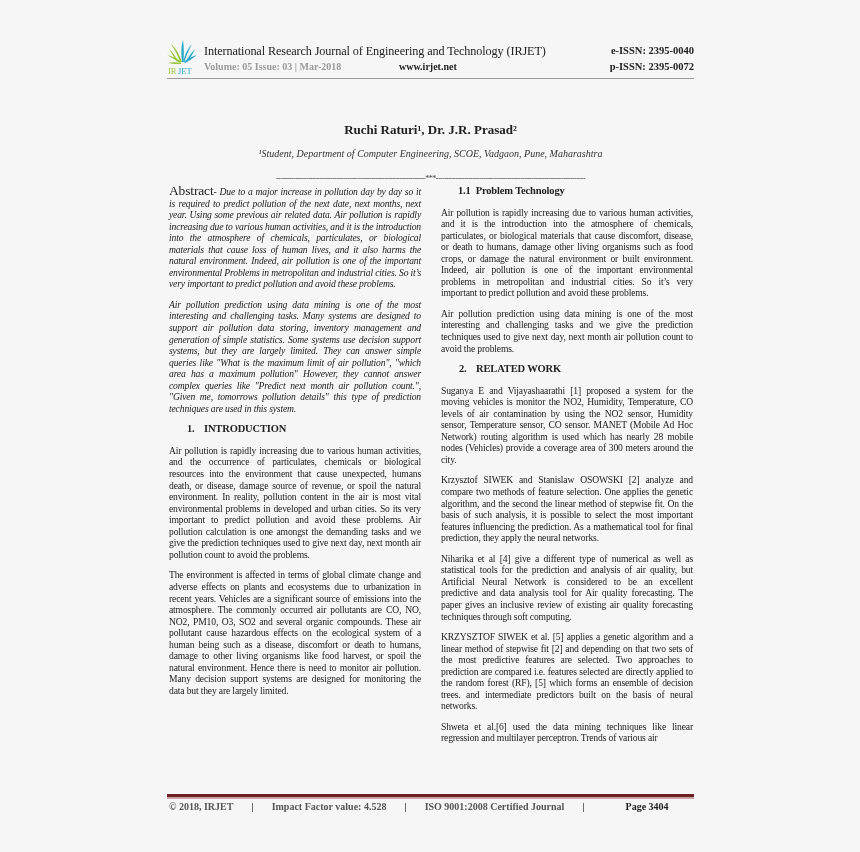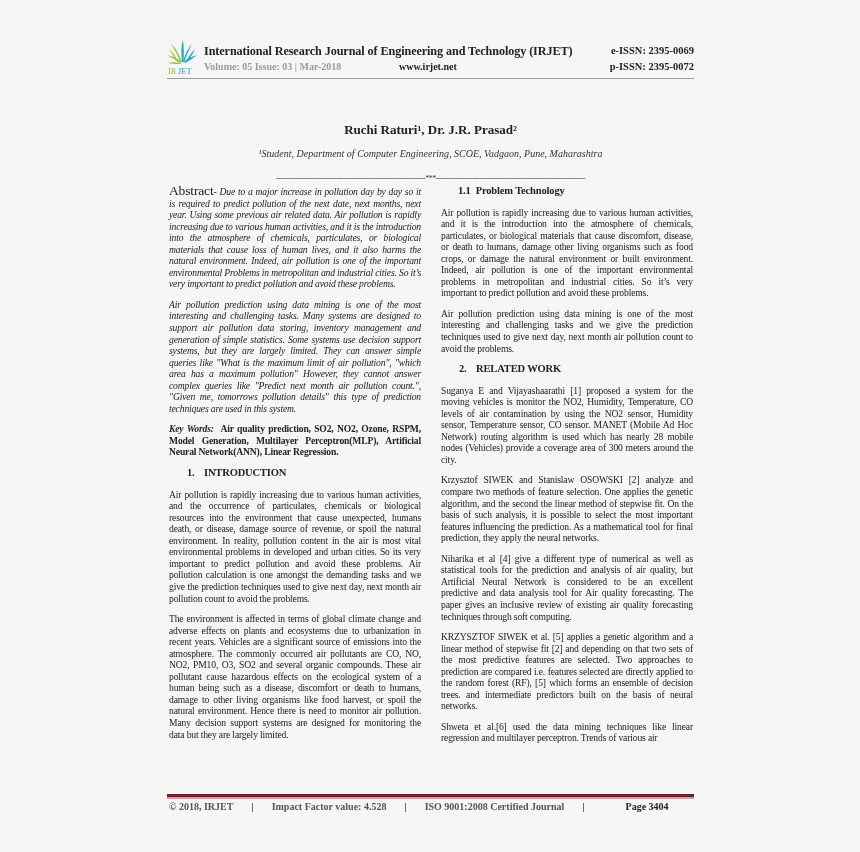--- a/index.html
+++ b/index.html
@@ -17,21 +17,21 @@
       width: 527px;
     }
     
     .hdr { position: relative; height: 40px; }
     .logo {
       position: absolute; left: 0; top: 0;
       width: 30px; height: 38px;
     }
     .hdr-title {
       position: absolute; left: 37px; top: 6px;
-      font-size: 12.2px; font-weight: bold; color: #222;
+      font-size: 12.2px; font-weight: normal; color: #222;
       white-space: nowrap; letter-spacing: -0.1px;
     }
     .hdr-eissn {
       position: absolute; right: 0; top: 7px;
       font-size: 10.5px; font-weight: bold; color: #222; white-space: nowrap;
     }
     .hdr-vol {
       position: absolute; left: 37px; top: 23px;
       font-size: 10px; font-weight: bold; color: #9a9a9a; white-space: nowrap;
     }
@@ -113,35 +113,34 @@
         <path d="M14 24 C10 20 5 18 0 17 C5 20 9 22 13 25Z" fill="#9bc53d"></path>
         <path d="M17 24 C21 20 26 18 30 17 C26 20 22 23 18 25Z" fill="#2aa9c9"></path>
         <path d="M14 25 C9 24 4 24 1 25 C5 26 9 26 14 26Z" fill="#9bc53d"></path>
         <path d="M11 23 C8 18 6 14 2 11 C5 16 8 20 10 24Z" fill="#9bc53d"></path>
         <path d="M19 23 C22 18 25 14 28 11 C26 16 23 20 20 24Z" fill="#2aa9c9"></path>
       </g>
       <text x="1" y="36" font-size="8.5" fill="#9bc53d" font-family="Liberation Serif, serif">IR</text>
       <text x="11" y="36" font-size="8.5" fill="#2aa9c9" font-family="Liberation Serif, serif">JET</text>
     </svg>
     <div class="hdr-title">International Research Journal of Engineering and Technology (IRJET)</div>
-    <div class="hdr-eissn">e-ISSN: 2395-0069</div>
+    <div class="hdr-eissn">e-ISSN: 2395-0040</div>
     <div class="hdr-vol">Volume: 05 Issue: 03 | Mar-2018</div>
     <div class="hdr-web">www.irjet.net</div>
     <div class="hdr-pissn">p-ISSN: 2395-0072</div>
     <div class="hdr-rule"></div>
   </div>
 
   <div class="authors">Ruchi Raturi¹, Dr. J.R. Prasad²</div>
   <div class="affil" style="top:110px">¹Student, Department of Computer Engineering, SCOE, Vadgaon, Pune, Maharashtra</div>
   <div class="dash-rule">---------------------------------------------------------------------***---------------------------------------------------------------------</div>
 
   <div class="col col-left">
     <p class="ital"><span class="abs-head">Abstract</span><span>- Due to a major increase in pollution day by day so it is required to predict pollution of the next date, next months, next year. Using some previous air related data. Air pollution is rapidly increasing due to various human activities, and it is the introduction into the atmosphere of chemicals, particulates, or biological materials that cause loss of human lives, and it also harms the natural environment. Indeed, air pollution is one of the important environmental Problems in metropolitan and industrial cities. So it’s very important to predict pollution and avoid these problems.</span></p>
     <p class="ital">Air pollution prediction using data mining is one of the most interesting and challenging tasks. Many systems are designed to support air pollution data storing, inventory management and generation of simple statistics. Some systems use decision support systems, but they are largely limited. They can answer simple queries like "What is the maximum limit of air pollution", "which area has a maximum pollution" However, they cannot answer complex queries like "Predict next month air pollution count.", "Given me, tomorrows pollution details" this type of prediction techniques are used in this system.</p>
-    <p class="keyw"><span class="keyw-label">Key Words:</span>&nbsp;&nbsp;<span>Air quality prediction, SO2, NO2, Ozone, RSPM, Model Generation, Multilayer Perceptron(MLP), Artificial Neural Network(ANN), Linear Regression.</span></p>
     <h3><span class="num">1.</span><span>INTRODUCTION</span></h3>
     <p>Air pollution is rapidly increasing due to various human activities, and the occurrence of particulates, chemicals or biological resources into the environment that cause unexpected, humans death, or disease, damage source of revenue, or spoil the natural environment. In reality, pollution content in the air is most vital environmental problems in developed and urban cities. So its very important to predict pollution and avoid these problems. Air pollution calculation is one amongst the demanding tasks and we give the prediction techniques used to give next day, next month air pollution count to avoid the problems.</p>
     <p>The environment is affected in terms of global climate change and adverse effects on plants and ecosystems due to urbanization in recent years. Vehicles are a significant source of emissions into the atmosphere. The commonly occurred air pollutants are CO, NO, NO2, PM10, O3, SO2 and several organic compounds. These air pollutant cause hazardous effects on the ecological system of a human being such as a disease, discomfort or death to humans, damage to other living organisms like food harvest, or spoil the natural environment. Hence there is need to monitor air pollution. Many decision support systems are designed for monitoring the data but they are largely limited.</p>
   </div>
 
   <div class="col col-right">
     <h3 class="sub"><span>1.1</span>&nbsp;&nbsp;<span>Problem Technology</span></h3>
     <p>Air pollution is rapidly increasing due to various human activities, and it is the introduction into the atmosphere of chemicals, particulates, or biological materials that cause discomfort, disease, or death to humans, damage other living organisms such as food crops, or damage the natural environment or built environment. Indeed, air pollution is one of the important environmental problems in metropolitan and industrial cities. So it’s very important to predict pollution and avoid these problems.</p>
     <p>Air pollution prediction using data mining is one of the most interesting and challenging tasks and we give the prediction techniques used to give next day, next month air pollution count to avoid the problems.</p>
     <h3><span class="num">2.</span><span>RELATED WORK</span></h3>

